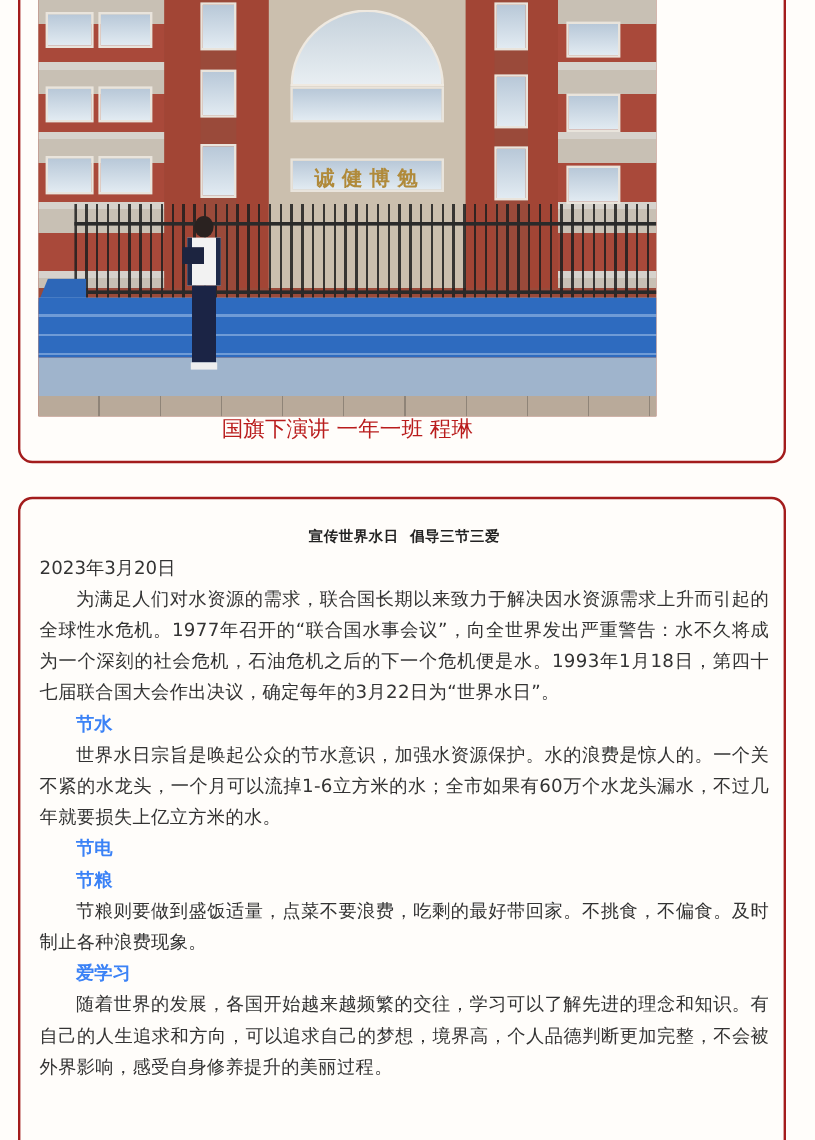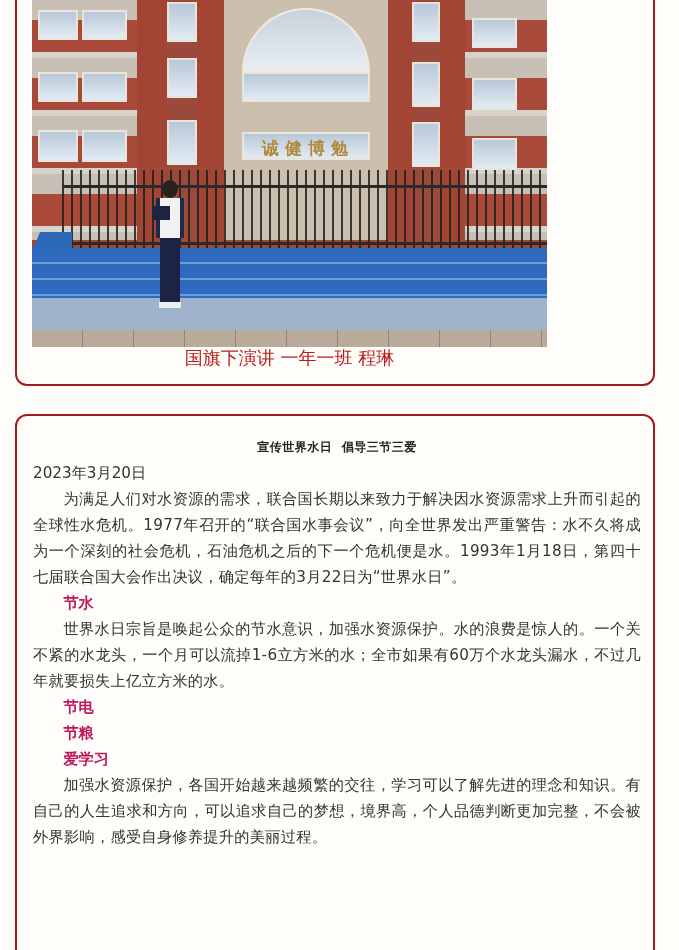--- a/index.html
+++ b/index.html
@@ -190,21 +190,21 @@
   .article p {
     margin: 0;
     text-indent: 2em;
     text-align: justify;
     letter-spacing: 0.3px;
   }
   .article .section-head {
     margin: 0;
     padding-left: 2em;
     font-weight: bold;
-    color: #be185d;
+    color: #3b82f6;
   }
 </style>
 </head>
 <body>
 
 <div class="card" id="card-top">
   <div class="photo">
     <div class="wall-left"></div>
     <div class="wall-right"></div>
     <div class="pillar" style="left:105px;width:30px;"></div>
@@ -254,17 +254,18 @@
     <div class="title" style="white-space:pre;">宣传世界水日  倡导三节三爱</div>
     <div class="date">2023年3月20日</div>
     <p>为满足人们对水资源的需求，联合国长期以来致力于解决因水资源需求上升而引起的全球性水危机。1977年召开的“联合国水事会议”，向全世界发出严重警告：水不久将成为一个深刻的社会危机，石油危机之后的下一个危机便是水。1993年1月18日，第四十七届联合国大会作出决议，确定每年的3月22日为“世界水日”。</p>
 
     <div class="section-head">节水</div>
     <p>世界水日宗旨是唤起公众的节水意识，加强水资源保护。水的浪费是惊人的。一个关不紧的水龙头，一个月可以流掉1-6立方米的水；全市如果有60万个水龙头漏水，不过几年就要损失上亿立方米的水。</p>
 
     <div class="section-head">节电</div>
 
     <div class="section-head">节粮</div>
+    <p>节粮则要做到盛饭适量，点菜不要浪费，吃剩的最好带回家。不挑食，不偏食。及时制止各种浪费现象。</p>
 
     <div class="section-head">爱学习</div>
-    <p>加强水资源保护，各国开始越来越频繁的交往，学习可以了解先进的理念和知识。有自己的人生追求和方向，可以追求自己的梦想，境界高，个人品德判断更加完整，不会被外界影响，感受自身修养提升的美丽过程。</p>
+    <p>随着世界的发展，各国开始越来越频繁的交往，学习可以了解先进的理念和知识。有自己的人生追求和方向，可以追求自己的梦想，境界高，个人品德判断更加完整，不会被外界影响，感受自身修养提升的美丽过程。</p>
   </div>
 </div>
 
 </body></html>

